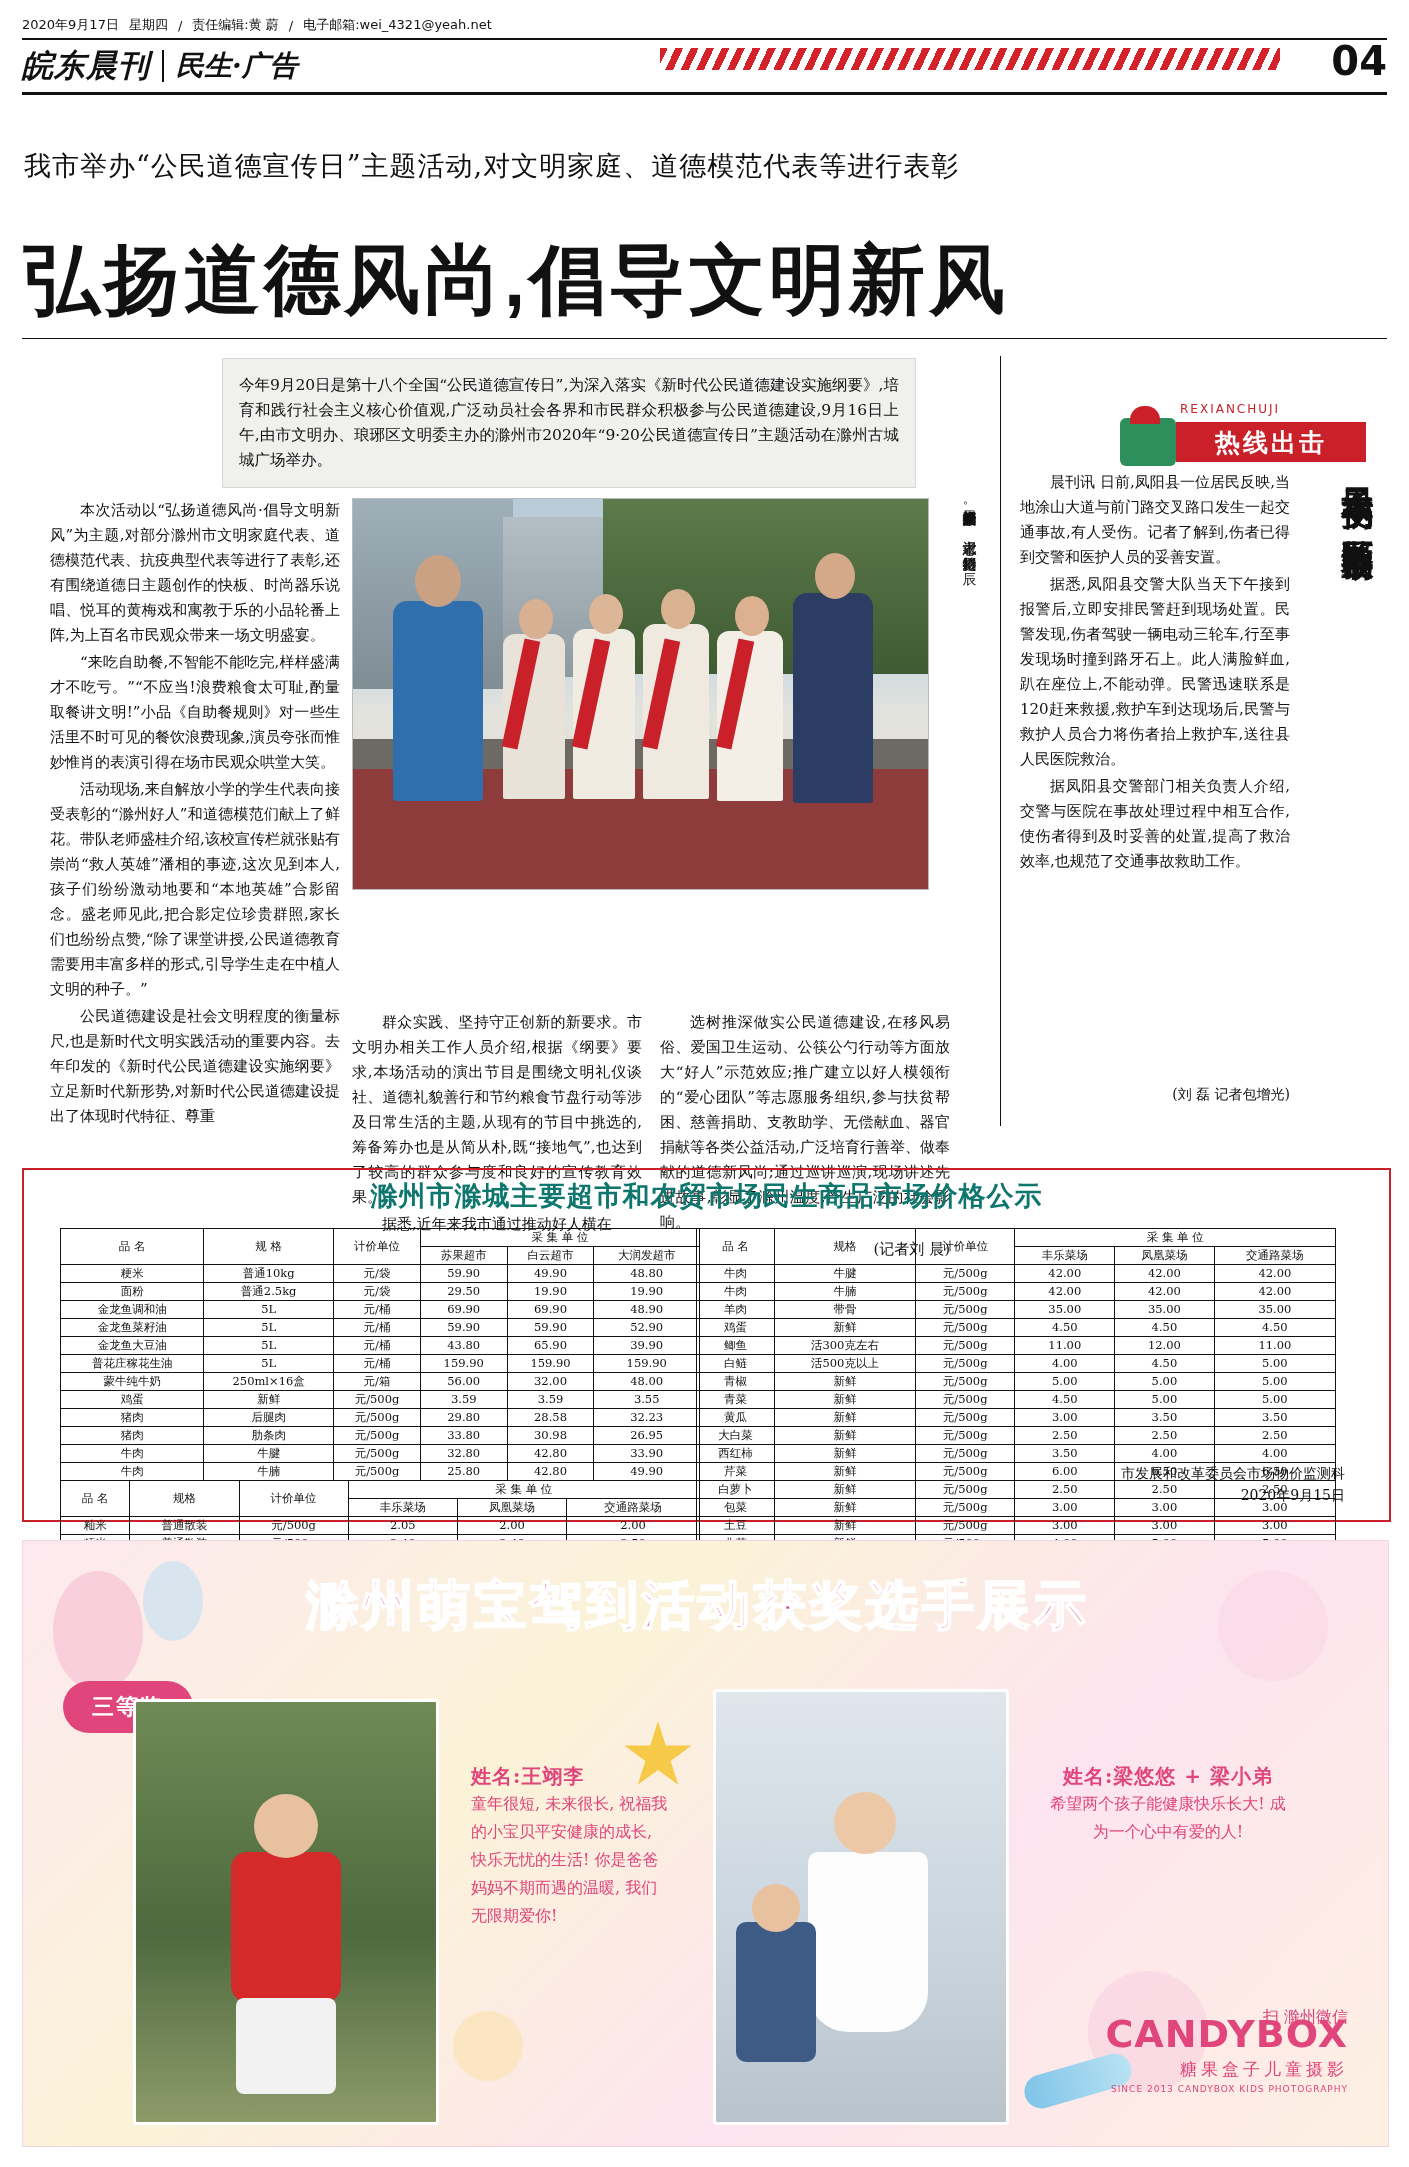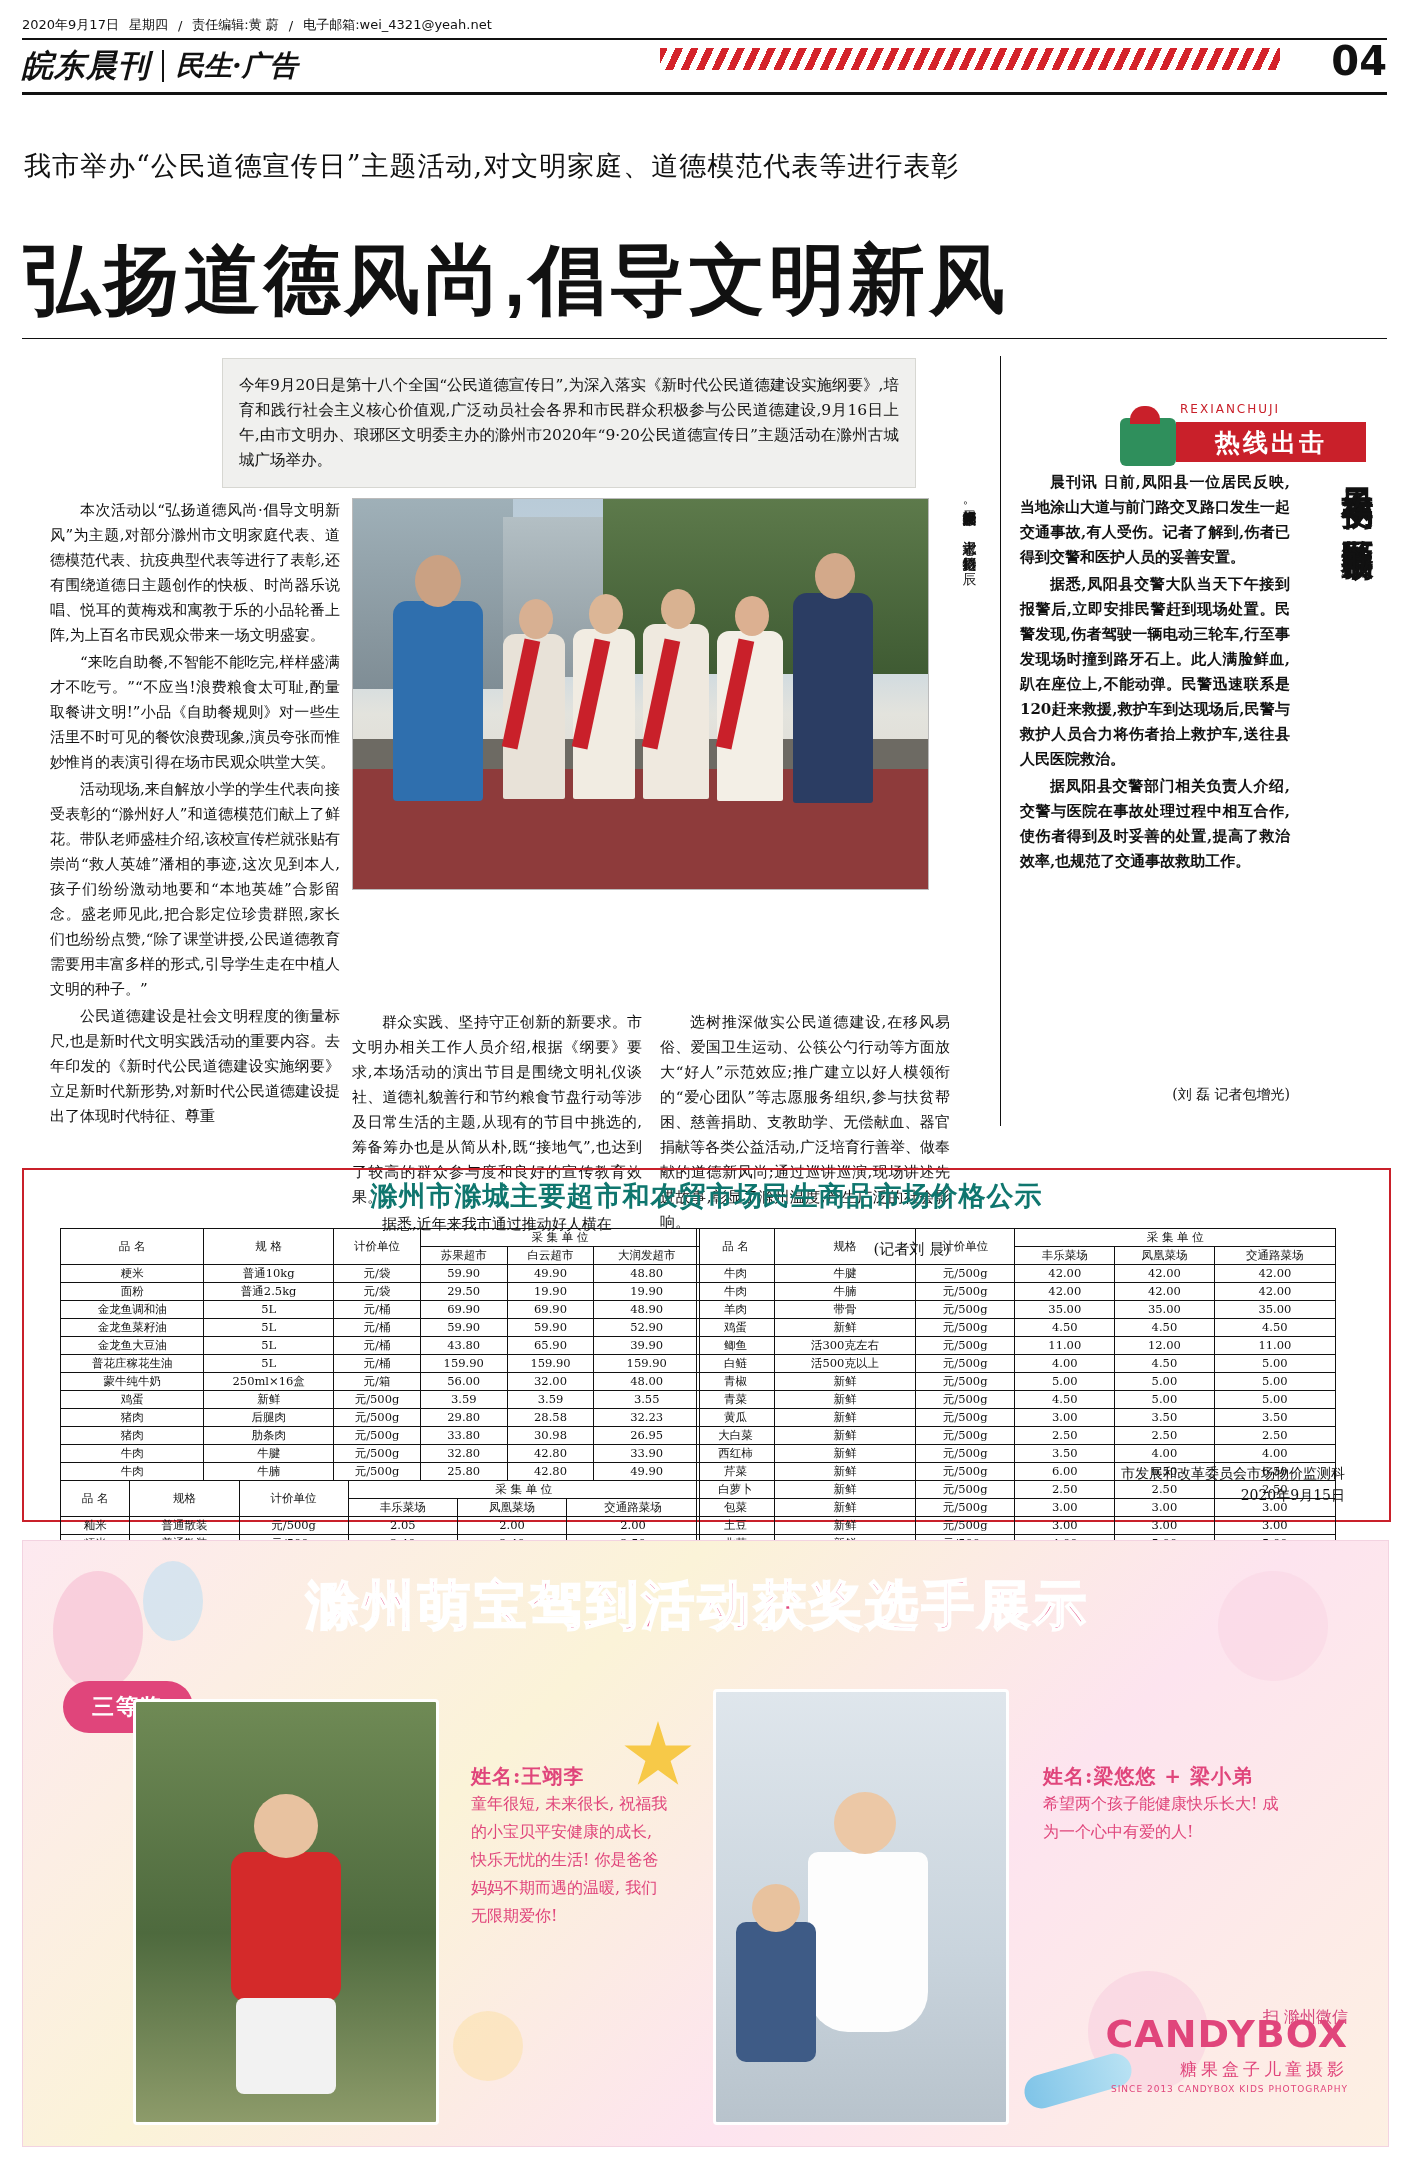--- a/index.html
+++ b/index.html
@@ -60,21 +60,21 @@
   
   .vrule{position:absolute;left:1000px;top:356px;width:1px;height:770px;background:#111;}
   .hotline{position:absolute;left:1118px;top:360px;width:250px;height:90px;margin-top:40px;}
   .hotline .pinyin{position:absolute;left:62px;top:2px;font-size:12px;letter-spacing:2px;color:#c9202a;font-family:"DejaVu Sans","Liberation Sans",sans-serif;}
   .hotline .cn{position:absolute;left:58px;top:22px;width:190px;height:40px;background:#c9202a;color:#fff;font-family:"DejaVu Serif","Liberation Serif",serif;font-weight:bold;font-size:25px;letter-spacing:3px;display:flex;align-items:center;justify-content:center;}
   .hotline .phone{position:absolute;left:2px;top:18px;width:56px;height:48px;background:#2f8f5c;border-radius:6px;}
   .hotline .phone:after{content:"";position:absolute;left:10px;top:-12px;width:30px;height:18px;background:#c9202a;border-radius:14px 14px 0 0;}
 
   .side-title{position:absolute;right:30px;top:462px;width:54px;font-family:"DejaVu Serif","Liberation Serif",serif;font-weight:bold;font-size:32px;line-height:42px;letter-spacing:2px;writing-mode:vertical-rl;text-orientation:upright;color:#111;height:560px;}
   .side-body{position:absolute;left:1020px;top:470px;width:270px;font-family:"DejaVu Serif","Liberation Serif",serif;font-size:15px;line-height:25px;text-align:justify;color:#111;}
-  .side-body p{margin:0 0 2px 0;text-indent:2em;font-weight:bold;}
+  .side-body p{margin:0 0 2px 0;text-indent:2em;}
   .side-sign{position:absolute;left:1020px;top:1086px;width:270px;text-align:right;font-family:"DejaVu Serif","Liberation Serif",serif;font-size:14px;color:#111;}
 
   
   .pricebox{position:absolute;left:22px;top:1168px;width:1365px;height:350px;border:2px solid #c9202a;}
   .price-title{position:absolute;left:0;top:8px;width:100%;text-align:center;font-family:"DejaVu Serif","Liberation Serif",serif;font-weight:bold;font-size:27px;letter-spacing:1px;color:#0f766e;}
   table.tbl{border-collapse:collapse;font-family:"DejaVu Serif","Liberation Serif",serif;font-size:11.5px;color:#111;padding-left:28px;}
   table.tbl td,table.tbl th{border:1px solid #111;padding:1px 3px;text-align:center;height:15px;line-height:15px;white-space:nowrap;font-weight:normal;}
   .tbl-left{position:absolute;left:36px;top:58px;}
   .tbl-right{position:absolute;left:672px;top:58px;}
   .tbl-left table,.tbl-right table{width:640px;}
@@ -94,21 +94,21 @@
   .kid1 .head{position:absolute;left:118px;top:92px;width:64px;height:64px;background:#e8c2a0;border-radius:50%;}
   .kid1 .legs{position:absolute;left:100px;top:296px;width:100px;height:96px;background:#f2f2f2;border-radius:8px;}
   .kid2 .dress{position:absolute;left:92px;top:160px;width:120px;height:180px;background:#fdfdfd;border-radius:10px 10px 40px 40px;}
   .kid2 .head{position:absolute;left:118px;top:100px;width:62px;height:62px;background:#ecc8a6;border-radius:50%;}
   .kid2 .boy{position:absolute;left:20px;top:230px;width:80px;height:140px;background:#3e5b86;border-radius:10px;}
   .kid2 .boyhead{position:absolute;left:36px;top:192px;width:48px;height:48px;background:#e8c29e;border-radius:50%;}
   .star{position:absolute;left:600px;top:180px;width:70px;height:70px;background:#f7c948;clip-path:polygon(50% 0%,61% 35%,98% 35%,68% 57%,79% 91%,50% 70%,21% 91%,32% 57%,2% 35%,39% 35%);}
   .ad-name{font-family:"DejaVu Serif","Liberation Serif",serif;font-weight:bold;font-size:20px;color:#e0457b;letter-spacing:1px;}
   .ad-text{font-family:"DejaVu Serif","Liberation Serif",serif;font-size:16px;line-height:28px;color:#e0457b;}
   .blk1{position:absolute;left:448px;top:222px;width:200px;}
-  .blk2{position:absolute;left:1020px;top:222px;width:250px;}
+  .blk2{position:absolute;left:1020px;top:222px;width:250px;text-align:center;}
   .wechat{position:absolute;right:40px;bottom:118px;font-family:"DejaVu Serif","Liberation Serif",serif;font-size:16px;color:#d6447b;}
   .brand{position:absolute;right:40px;bottom:52px;text-align:right;}
   .brand .b1{font-family:"DejaVu Sans","Liberation Sans",sans-serif;font-weight:bold;font-size:38px;letter-spacing:1px;color:#e0457b;}
   .brand .b2{font-family:"DejaVu Serif","Liberation Serif",serif;font-size:17px;letter-spacing:4px;color:#e0457b;margin-top:2px;}
   .brand .b3{font-family:"DejaVu Sans","Liberation Sans",sans-serif;font-size:9px;letter-spacing:1px;color:#e0457b;margin-top:3px;}
   .candy{position:absolute;right:255px;bottom:48px;width:110px;height:34px;background:linear-gradient(90deg,#7fc4e8,#b9e2f3);border-radius:17px;transform:rotate(-16deg);}
 </style>
 </head>
 <body>
 

